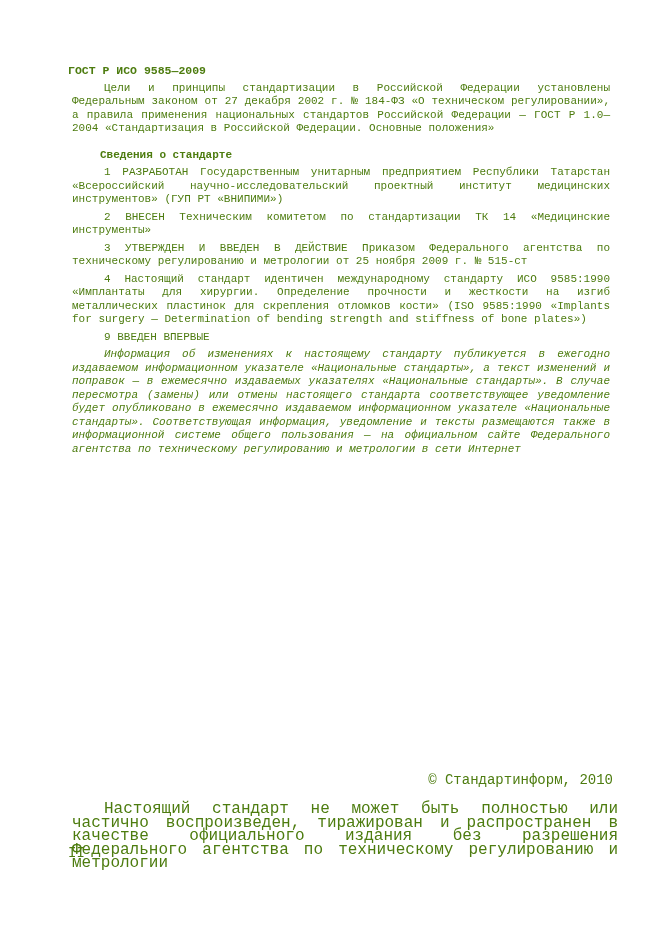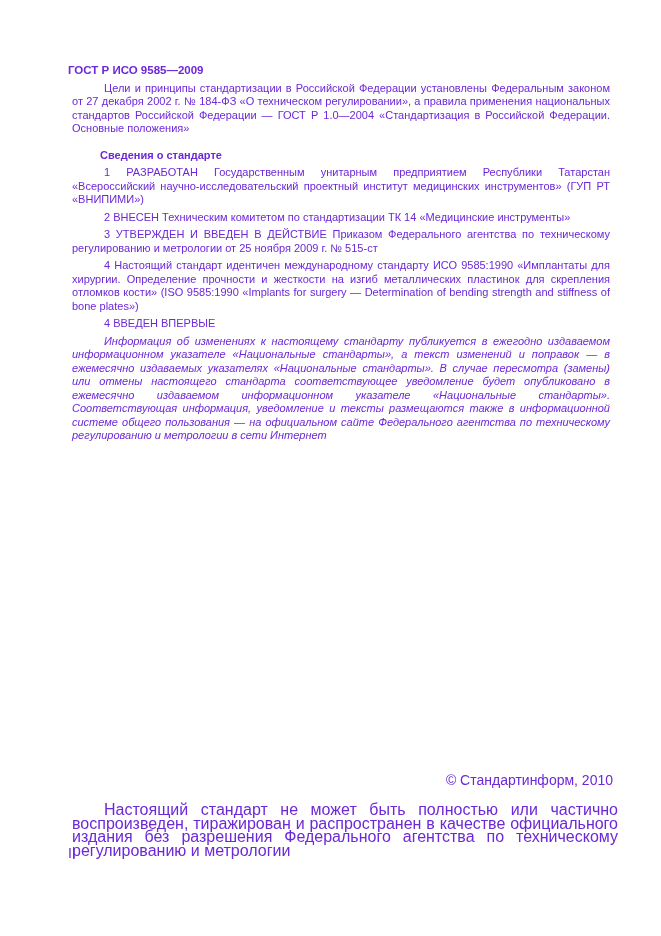--- a/index.html
+++ b/index.html
@@ -5,22 +5,22 @@
   html, body {
     margin: 0;
     padding: 0;
     background: #ffffff;
   }
   .page {
     position: relative;
     width: 661px;
     height: 936px;
     background: #ffffff;
-    color: #6d28d9;
-    font-family: Liberation Sans, sans-serif;
+    color: #4d7c0f;
+    font-family: Liberation Mono, monospace;
     overflow: hidden;
   }
   .content {
     position: absolute;
     left: 68px;
     top: 64px;
     width: 546px;
     font-size: 11px;
     line-height: 13.5px;
   }
@@ -80,20 +80,20 @@
 
 <div class="page">
   <div class="content">
     <p class="doc-header">ГОСТ Р ИСО 9585—2009</p>
     <p class="body-par intro">Цели и принципы стандартизации в Российской Федерации установлены Федеральным законом от 27 декабря 2002 г. № 184-ФЗ «О техническом регулировании», а правила применения национальных стандартов Российской Федерации — ГОСТ Р 1.0—2004 «Стандартизация в Российской Федерации. Основные положения»</p>
     <p class="info-heading">Сведения о стандарте</p>
     <p class="body-par item">1 РАЗРАБОТАН Государственным унитарным предприятием Республики Татарстан «Всероссийский научно-исследовательский проектный институт медицинских инструментов» (ГУП РТ «ВНИПИМИ»)</p>
     <p class="body-par item">2 ВНЕСЕН Техническим комитетом по стандартизации ТК 14 «Медицинские инструменты»</p>
     <p class="body-par item">3 УТВЕРЖДЕН И ВВЕДЕН В ДЕЙСТВИЕ Приказом Федерального агентства по техническому регулированию и метрологии от 25 ноября 2009 г. № 515-ст</p>
     <p class="body-par item">4 Настоящий стандарт идентичен международному стандарту ИСО 9585:1990 «Имплантаты для хирургии. Определение прочности и жесткости на изгиб металлических пластинок для скрепления отломков кости» (ISO 9585:1990 «Implants for surgery — Determination of bending strength and stiffness of bone plates»)</p>
-    <p class="body-par item">4 ВВЕДЕН ВПЕРВЫЕ</p>
+    <p class="body-par item">9 ВВЕДЕН ВПЕРВЫЕ</p>
     <p class="body-par notice">Информация об изменениях к настоящему стандарту публикуется в ежегодно издаваемом информационном указателе «Национальные стандарты», а текст изменений и поправок — в ежемесячно издаваемых указателях «Национальные стандарты». В случае пересмотра (замены) или отмены настоящего стандарта соответствующее уведомление будет опубликовано в ежемесячно издаваемом информационном указателе «Национальные стандарты». Соответствующая информация, уведомление и тексты размещаются также в информационной системе общего пользования — на официальном сайте Федерального агентства по техническому регулированию и метрологии в сети Интернет</p>
   </div>
 
   <div class="copyright">©  Стандартинформ, 2010</div>
   <p class="restriction">Настоящий стандарт не может быть полностью или частично воспроизведен, тиражирован и распространен в качестве официального издания без разрешения Федерального агентства по техническому регулированию и метрологии</p>
   <div class="page-number">II</div>
 </div>
 
 </body></html>

